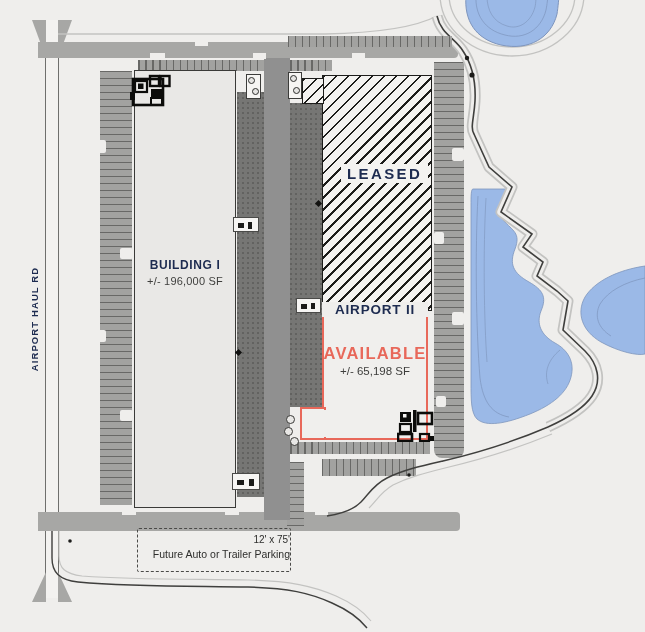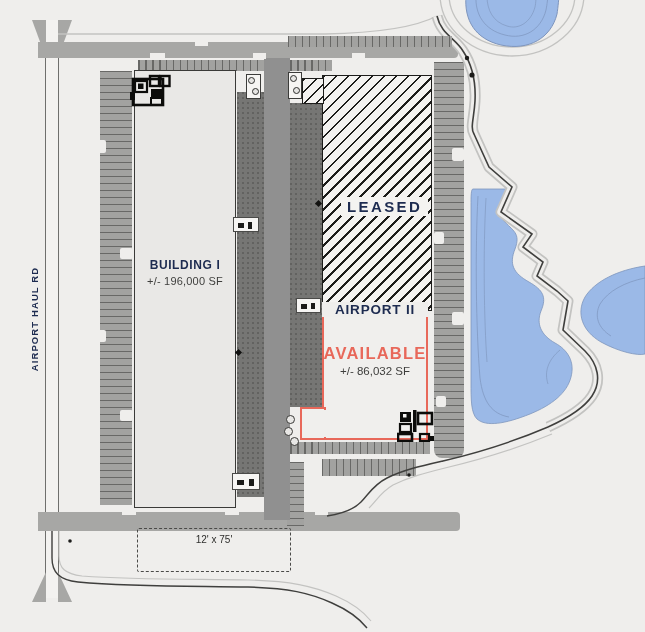--- a/index.html
+++ b/index.html
@@ -48,21 +48,21 @@
   .fp-text{font-size:10px;color:#2e2e2c;}
   .fp-text2{font-size:10.5px;color:#2e2e2c;}
 
   
   .dock{background:#f6f5f3;border:1px solid #4a4a48;}
   .dock .mark{position:absolute;background:#1b1b19;}
   .guard{background:#f6f5f3;border:1.2px solid #3c3c3a;}
   .bollard{position:absolute;width:7px;height:7px;border:1.3px solid #2e2e2c;border-radius:50%;background:#e6e5e3;}
   .tree{position:absolute;width:9px;height:9px;border:1.2px solid #3a3a38;border-radius:50%;background:#e8e7e5;}
   .diamond{position:absolute;width:5px;height:5px;background:#121210;transform:rotate(45deg);}
-  .dashed-box{border:1.6px dashed var(--c-dash);border-radius:2px;text-align:center;}
+  .dashed-box{border:1.6px dashed var(--c-dash);border-radius:2px;text-align:right;}
 
   .z0{z-index:0}.z1{z-index:1}.z2{z-index:2}.z3{z-index:3}
 </style>
 </head>
 <body>
 
 <div id="canvas">
 
   <div class="abs left-road z0" style="left:45px;top:20px;width:14px;height:578px;"></div>
   <div class="abs flare z1" style="left:32px;top:20px;width:14px;height:38px;clip-path:polygon(0 0,100% 100%,100% 0);"></div>
@@ -134,28 +134,28 @@
     <circle cx="409" cy="475" r="1.8" fill="#1c1c1a"></circle>
     <circle cx="70" cy="541" r="1.8" fill="#1c1c1a"></circle>
   </svg>
 
   <div class="abs bldg1 z2" style="left:134px;top:70px;width:102px;height:438px;"></div>
   <div class="lbl bldg-name z3" style="left:134px;top:258px;width:102px;">BUILDING I</div>
   <div class="lbl bldg-size z3" style="left:134px;top:275px;width:102px;">+/- 196,000 SF</div>
 
   <div class="abs hatch z2" style="left:322px;top:75px;width:110px;height:236px;"></div>
   <div class="abs hatch z2" style="left:302px;top:78px;width:22px;height:26px;"></div>
-  <div class="lbl leased-lbl z3" style="left:341px;top:164px;margin-top:33px;">LEASED</div>
+  <div class="lbl leased-lbl z3" style="left:341px;top:164px;">LEASED</div>
 
   <div class="abs bldg2 z2" style="left:322px;top:310px;width:106px;height:130px;"></div>
   <div class="abs bldg2 z2" style="left:300px;top:407px;width:26px;height:33px;"></div>
   <div class="abs patch z2" style="left:320px;top:410px;width:7px;height:27px;"></div>
   <div class="lbl b2-name z3" style="left:322px;top:302px;width:106px;">AIRPORT II</div>
   <div class="lbl avail z3" style="left:322px;top:344px;width:106px;">AVAILABLE</div>
-  <div class="lbl b2-size z3" style="left:322px;top:365px;width:106px;">+/- 86,032 SF</div>
+  <div class="lbl b2-size z3" style="left:322px;top:365px;width:106px;">+/- 65,198 SF</div>
 
   <div class="abs z3" style="left:129px;top:71px;width:44px;height:37px;">
     <svg width="44" height="37" viewBox="0 0 44 37">
       <rect x="4" y="8" width="30" height="26" fill="none" stroke="var(--c-structure)" stroke-width="2.6"></rect>
       <rect x="6" y="10" width="12" height="11" fill="none" stroke="var(--c-structure)" stroke-width="2.2"></rect>
       <rect x="9" y="12.5" width="5.5" height="5.5" fill="var(--c-structure)"></rect>
       <rect x="21" y="5" width="9" height="10" fill="none" stroke="var(--c-structure)" stroke-width="2.4"></rect>
       <rect x="31.5" y="5" width="9" height="10" fill="none" stroke="var(--c-structure)" stroke-width="2.4"></rect>
       <rect x="22" y="18" width="11" height="8" fill="var(--c-structure)"></rect>
       <rect x="22" y="27" width="11" height="7" fill="none" stroke="var(--c-structure)" stroke-width="2"></rect>
@@ -199,17 +199,18 @@
 
   <div class="tree z3" style="left:286px;top:415px;"></div>
   <div class="tree z3" style="left:284px;top:427px;"></div>
   <div class="tree z3" style="left:290px;top:437px;"></div>
 
   <div class="diamond z3" style="left:316px;top:201px;"></div>
   <div class="diamond z3" style="left:236px;top:350px;"></div>
 
   <div class="abs dashed-box z3" style="left:137px;top:528px;width:154px;height:44px;padding-top:5px;">
     <div class="fp-text">12' x 75'</div>
+    <div class="fp-text2" style="margin-top:3px;">Future Auto or Trailer Parking</div>
   </div>
 
   <div class="lbl road-label z3" style="left:-29px;top:312px;width:130px;height:14px;">AIRPORT HAUL RD</div>
 
 </div>
 
 </body></html>

